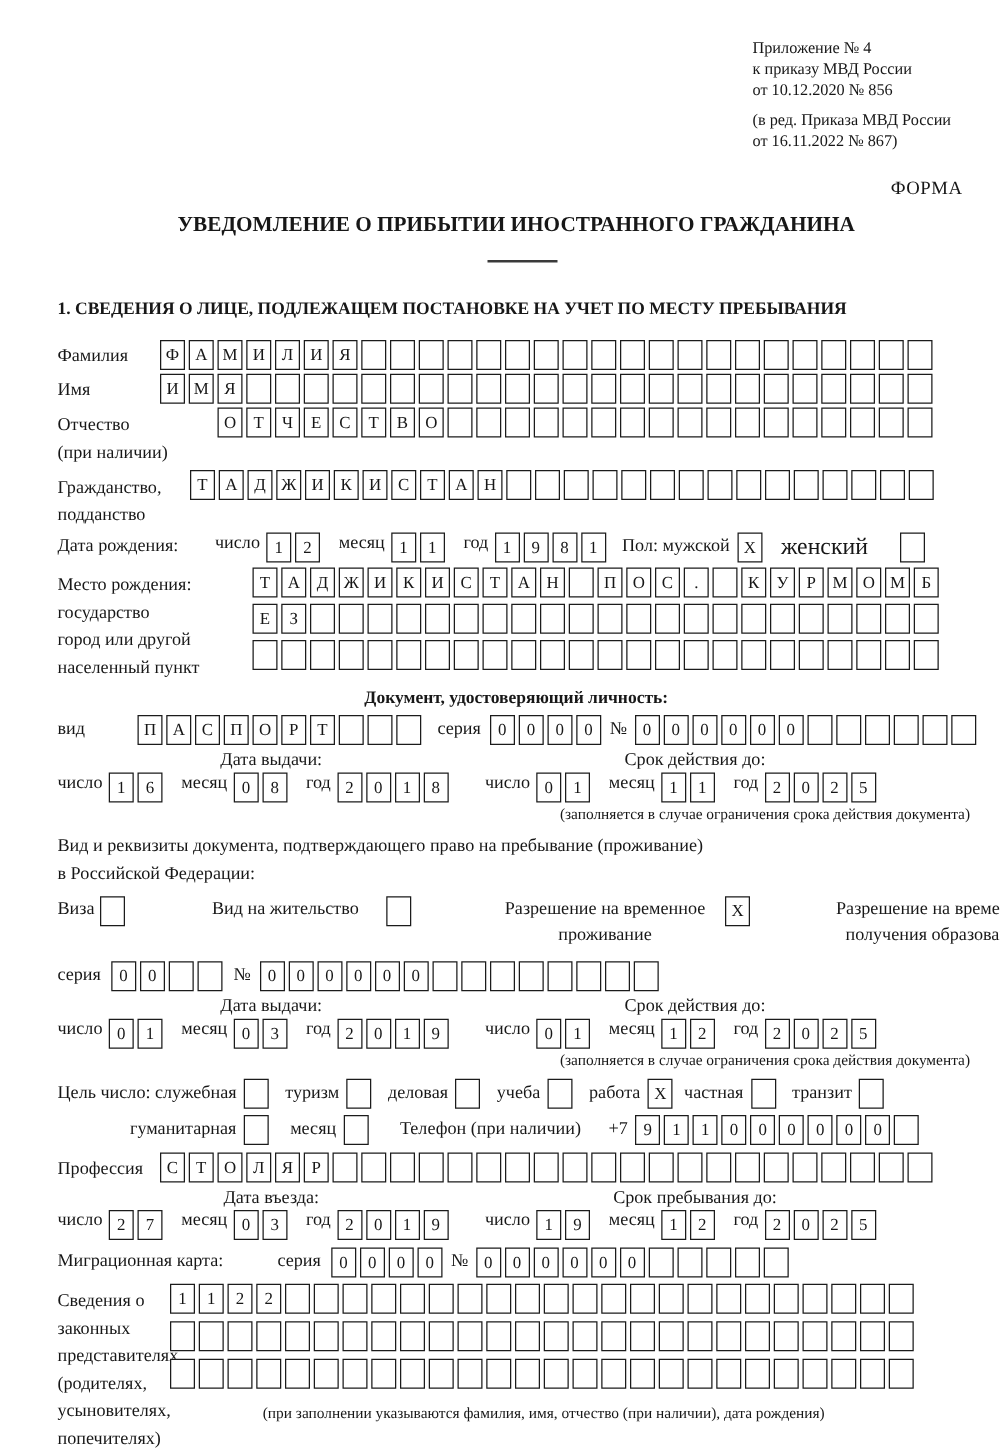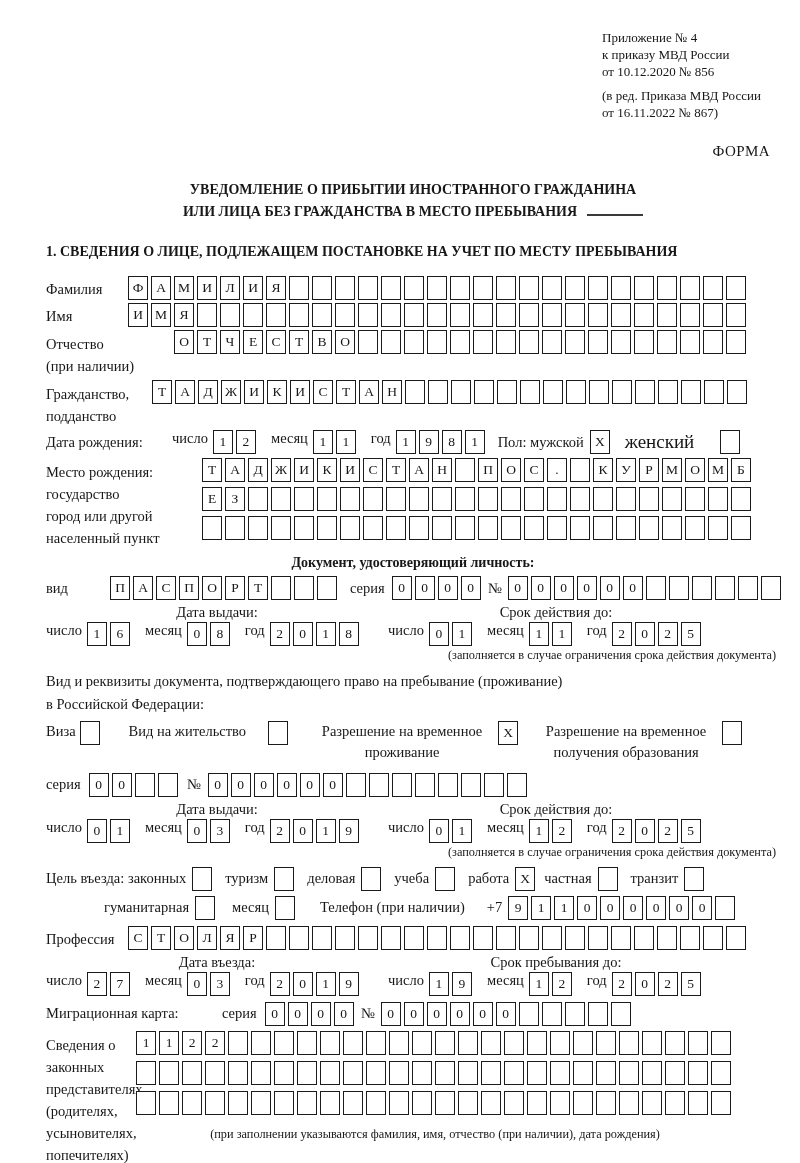--- a/index.html
+++ b/index.html
@@ -2,41 +2,41 @@
 <html><head>
 <meta charset="utf-8">
 <style>
   html,body{margin:0;padding:0;background:#ffffff;}
   body{width:800px;height:1163px;overflow:hidden;font-family:"Liberation Serif","DejaVu Serif",serif;color:#171717;}
   .page{box-sizing:border-box;width:800px;height:1163px;padding:30px 20px 8px 46px;}
   .appendix{margin-left:556px;font-size:13px;line-height:1.3;}
   .appendix div{white-space:nowrap;}
   .edition{margin-top:7px;}
   .forma{text-align:right;font-weight:normal;font-size:15px;margin:22px 10px 0 0;letter-spacing:.4px;}
-  .title{text-align:center;font-weight:bold;font-size:14px;line-height:1.45;margin-top:20px;}
+  .title{text-align:center;font-weight:bold;font-size:17px;line-height:1.45;margin-top:8px;}
   .blank-line{display:inline-block;width:56px;height:13px;border-bottom:2px solid #3a3a3a;margin-left:10px;}
   .sec{font-weight:bold;font-size:14px;margin:22px 0 16px 0;}
   .row{display:flex;align-items:flex-start;margin-bottom:3px;}
   .lbl{font-size:14.5px;line-height:21px;padding-top:3px;flex:0 0 auto;white-space:nowrap;}
   .lblcol{flex:0 0 auto;font-size:14.5px;line-height:22px;padding-top:3px;}
   .boxes{display:flex;flex:0 0 auto;}
   .box{box-sizing:border-box;flex:0 0 auto;width:20px;height:24px;border:1.6px solid #1b1b1b;margin-right:3px;
        display:inline-flex;align-items:center;justify-content:center;font-size:13.5px;background:#fff;}
   .center-bold{text-align:center;font-weight:bold;font-size:14px;margin:6px 0 5px 0;}
   .dh{display:flex;font-size:14.5px;margin:4px 0 1px 0;}
   .dh .a{width:342px;text-align:center;}
   .dh .b{width:336px;text-align:center;}
   .dr{display:flex;align-items:center;margin-bottom:2px;}
   .dg{display:flex;flex:0 0 auto;}
   .dg .dl{font-size:14.5px;margin-right:5px;white-space:nowrap;}
   .dg .sp{margin-left:12px;}
   .dg.left{width:342px;}
   .capr{font-size:12.3px;text-align:right;margin:1px 4px 7px 0;}
   .textline{font-size:14.5px;line-height:1.55;}
-  .opts{display:flex;align-items:flex-start;margin:6px 0 10px 0;}
+  .opts{display:flex;align-items:flex-start;margin:6px 0 10px 0;gap:41px;}
   .opt{display:flex;align-items:flex-start;}
   .opt .t{font-size:14.5px;line-height:21px;white-space:nowrap;}
   .opt .t.ctr{text-align:center;white-space:normal;}
   .opt .boxes{margin-left:7px;padding-top:0;}
   .goal .t{margin-right:6px;}
   .goal .boxes{margin-right:10px;}
   .repnote{font-size:12.3px;text-align:center;margin-top:12px;}
 </style>
 </head>
 <body>
@@ -50,21 +50,21 @@
     <div class="edition">
       <div>(в ред. Приказа МВД России</div>
       <div>от 16.11.2022 № 867)</div>
     </div>
   </div>
 
   <div class="forma">ФОРМА</div>
 
   <div class="title">
     <div>УВЕДОМЛЕНИЕ О ПРИБЫТИИ ИНОСТРАННОГО ГРАЖДАНИНА</div>
-    <div><span>ИЛИ ЛИЦА БЕЗ ГРАЖДАНСТВА В МЕСТО ПРЕБЫВАНИЯ</span><span class="blank-line"></span></div>
+    <div><span class="blank-line"></span></div>
   </div>
 
   <div class="sec">1. СВЕДЕНИЯ О ЛИЦЕ, ПОДЛЕЖАЩЕМ ПОСТАНОВКЕ НА УЧЕТ ПО МЕСТУ ПРЕБЫВАНИЯ</div>
 
   <div class="row">
     <span class="lbl" style="width:82px">Фамилия</span>
     <span class="boxes">
         <span class="box">Ф</span>
         <span class="box">А</span>
         <span class="box">М</span>
@@ -506,21 +506,21 @@
           <span class="box">2</span>
           <span class="box">0</span>
           <span class="box">2</span>
           <span class="box">5</span>
         </span>
     </span>
   </div>
   <div class="capr">(заполняется в случае ограничения срока действия документа)</div>
 
   <div class="row goal" style="align-items:center">
-    <span class="dl t" style="font-size:14.5px">Цель въезда: законных</span>
+    <span class="dl t" style="font-size:14.5px">Цель число: служебная</span>
     <span class="boxes">
         <span class="box"></span>
       </span>
     <span class="dl t" style="font-size:14.5px">туризм</span>
     <span class="boxes">
         <span class="box"></span>
       </span>
     <span class="dl t" style="font-size:14.5px">деловая</span>
     <span class="boxes">
         <span class="box"></span>

